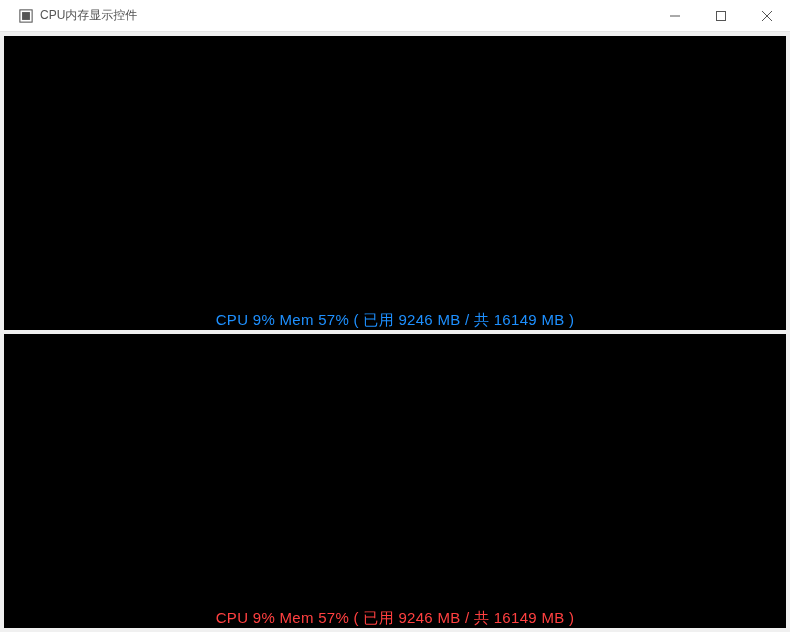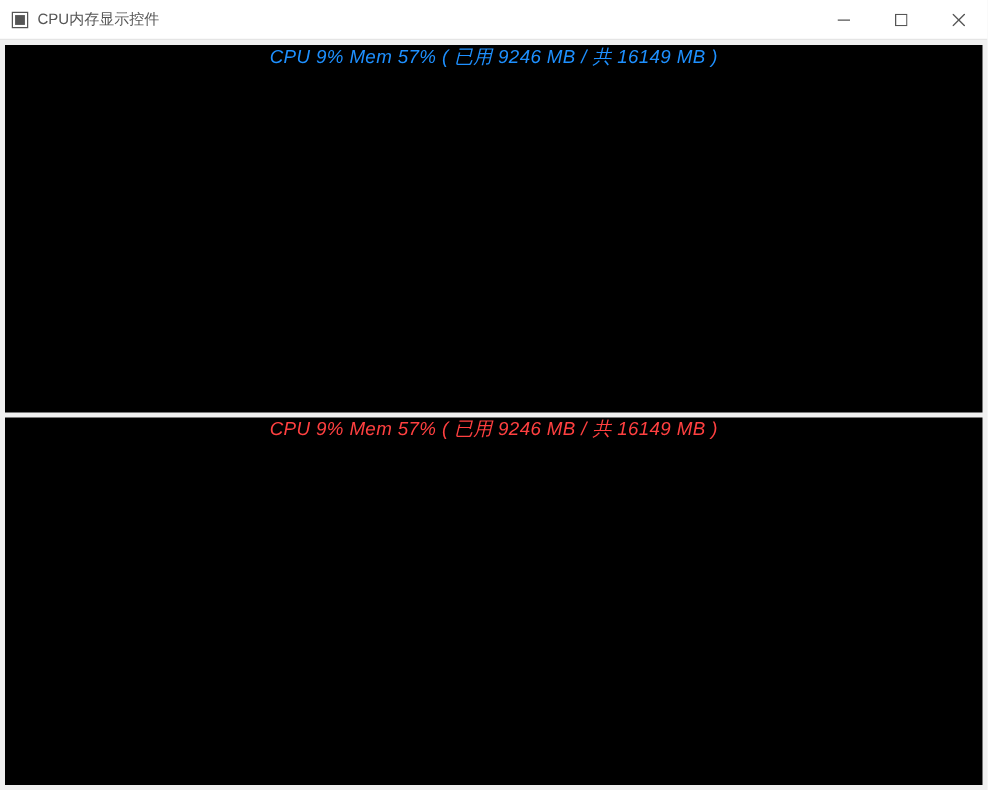--- a/index.html
+++ b/index.html
@@ -14,21 +14,21 @@
       font-family: "Microsoft YaHei", "Segoe UI", Tahoma, sans-serif;
       overflow: hidden;
     }
     .titlebar {
       height: 32px;
       background: #ffffff;
       border-bottom: 1px solid #e5e5e5;
       display: flex;
       align-items: center;
       justify-content: space-between;
-      padding-left: 8px;
+      padding-left: 18px;
       gap: 17px;
     }
     .title-left {
       display: flex;
       align-items: center;
       gap: 6px;
     }
     .app-icon {
       width: 16px;
       height: 16px;
@@ -67,23 +67,22 @@
       background: #f0f0f0;
       display: flex;
       flex-direction: column;
       padding: 4px 4px;
       gap: 4px;
     }
     .panel {
       flex: 1;
       background: #000000;
       display: flex;
-      align-items: flex-start;
+      align-items: flex-end;
       justify-content: center;
-      font-style: italic;
     }
     .panel-text {
       font-size: 15px;
       font-weight: 400;
       letter-spacing: 0.3px;
       white-space: nowrap;
     }
     .color-blue { color: #1e90ff; }
     .color-red  { color: #ff4040; }
     .color-teal { color: #20b2aa; }

